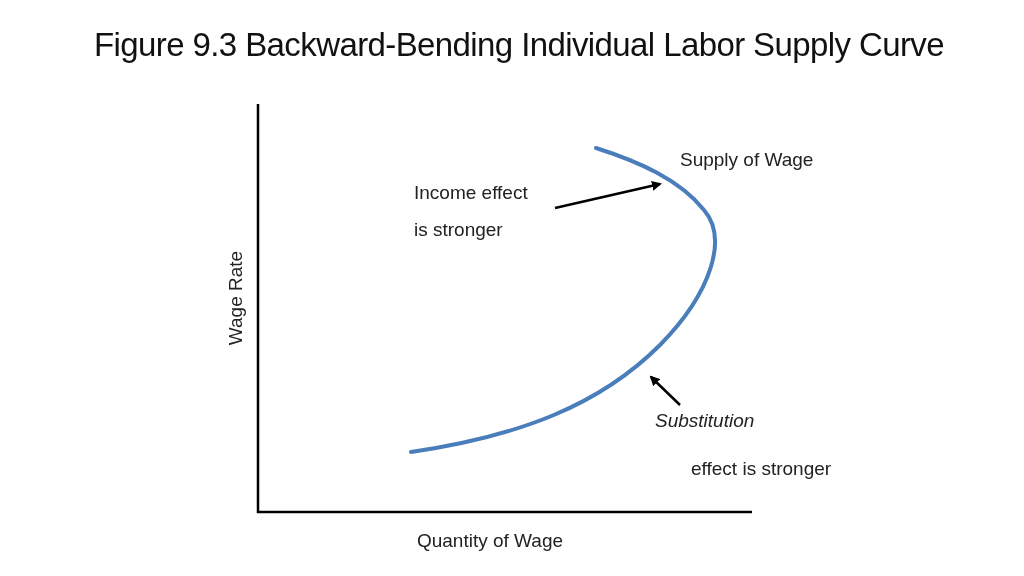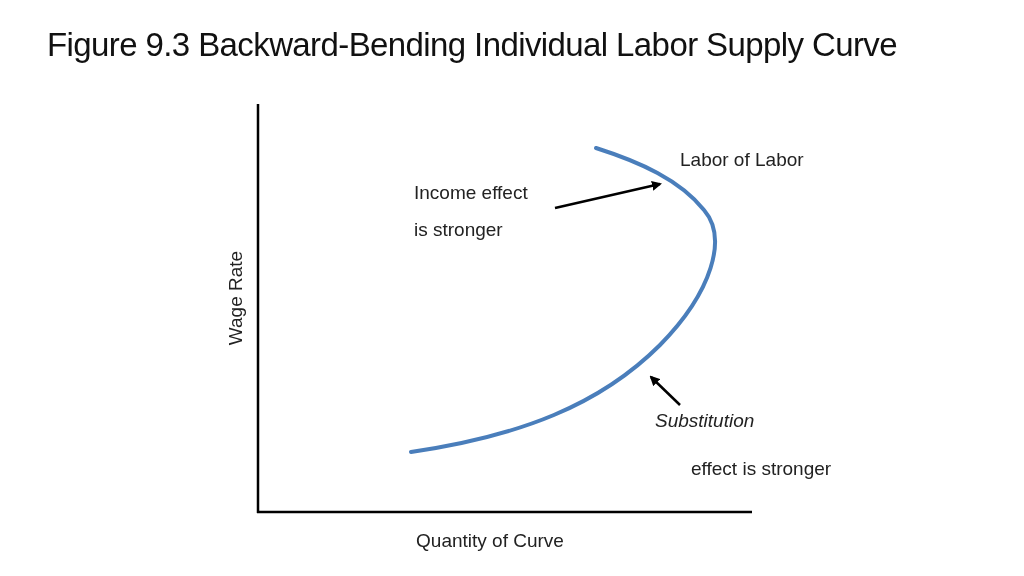--- a/index.html
+++ b/index.html
@@ -1,18 +1,18 @@
 <!DOCTYPE html>
 <html><head>
 <meta charset="utf-8">
 <style>
   html, body { margin: 0; padding: 0; background: #ffffff; }
   body { width: 1024px; height: 576px; position: relative; overflow: hidden;
          font-family: "Liberation Sans", "DejaVu Sans", sans-serif; color: #111; }
-  .title { position: absolute; left: 0; top: 26px; width: 944px; text-align: center;
+  .title { position: absolute; left: 0; top: 26px; width: 944px; text-align: right;
            font-size: 33px; letter-spacing: -0.6px; color: #111; }
   svg.chart { position: absolute; left: 0; top: 0; }
   .lbl { position: absolute; font-size: 19px; color: #222; line-height: 29px; }
   .ylabel { position: absolute; left: 176px; top: 287px; width: 120px; text-align: center;
             transform: rotate(-90deg); transform-origin: center center; font-size: 19px; color: #222; }
   .xlabel { position: absolute; left: 340px; top: 530px; width: 300px; text-align: center; font-size: 19px; color: #222; }
 </style>
 </head>
 <body>
 
@@ -28,20 +28,20 @@
   <line x1="258" y1="104" x2="258" y2="513" stroke="#000" stroke-width="2.5"></line>
   <line x1="257" y1="512" x2="752" y2="512" stroke="#000" stroke-width="2.5"></line>
 
   <path d="M411,452 C520,436 600,405 660,345 C712,292 728,238 704,210 C680,180 640,162 596,148" fill="none" stroke="#4a7ebb" stroke-width="4" stroke-linecap="round"></path>
 
   <line x1="555" y1="208" x2="660" y2="184" stroke="#000" stroke-width="2.5" marker-end="url(#ah)"></line>
 
   <line x1="680" y1="405" x2="651" y2="377" stroke="#000" stroke-width="2.5" marker-end="url(#ah)"></line>
 </svg>
 
-<div class="lbl" style="left:680px; top:145px;">Labor of Labor</div>
+<div class="lbl" style="left:680px; top:145px;">Supply of Wage</div>
 <div class="lbl" style="left:414px; top:178px;">Income effect</div>
 <div class="lbl" style="left:414px; top:215px;">is stronger</div>
 <div class="lbl" style="left:655px; top:406px;font-style:italic;">Substitution</div>
 <div class="lbl" style="left:655px; top:454px;margin-left:36px;">effect is stronger</div>
 
 <div class="ylabel">Wage Rate</div>
-<div class="xlabel">Quantity of Curve</div>
+<div class="xlabel">Quantity of Wage</div>
 
 </body></html>

